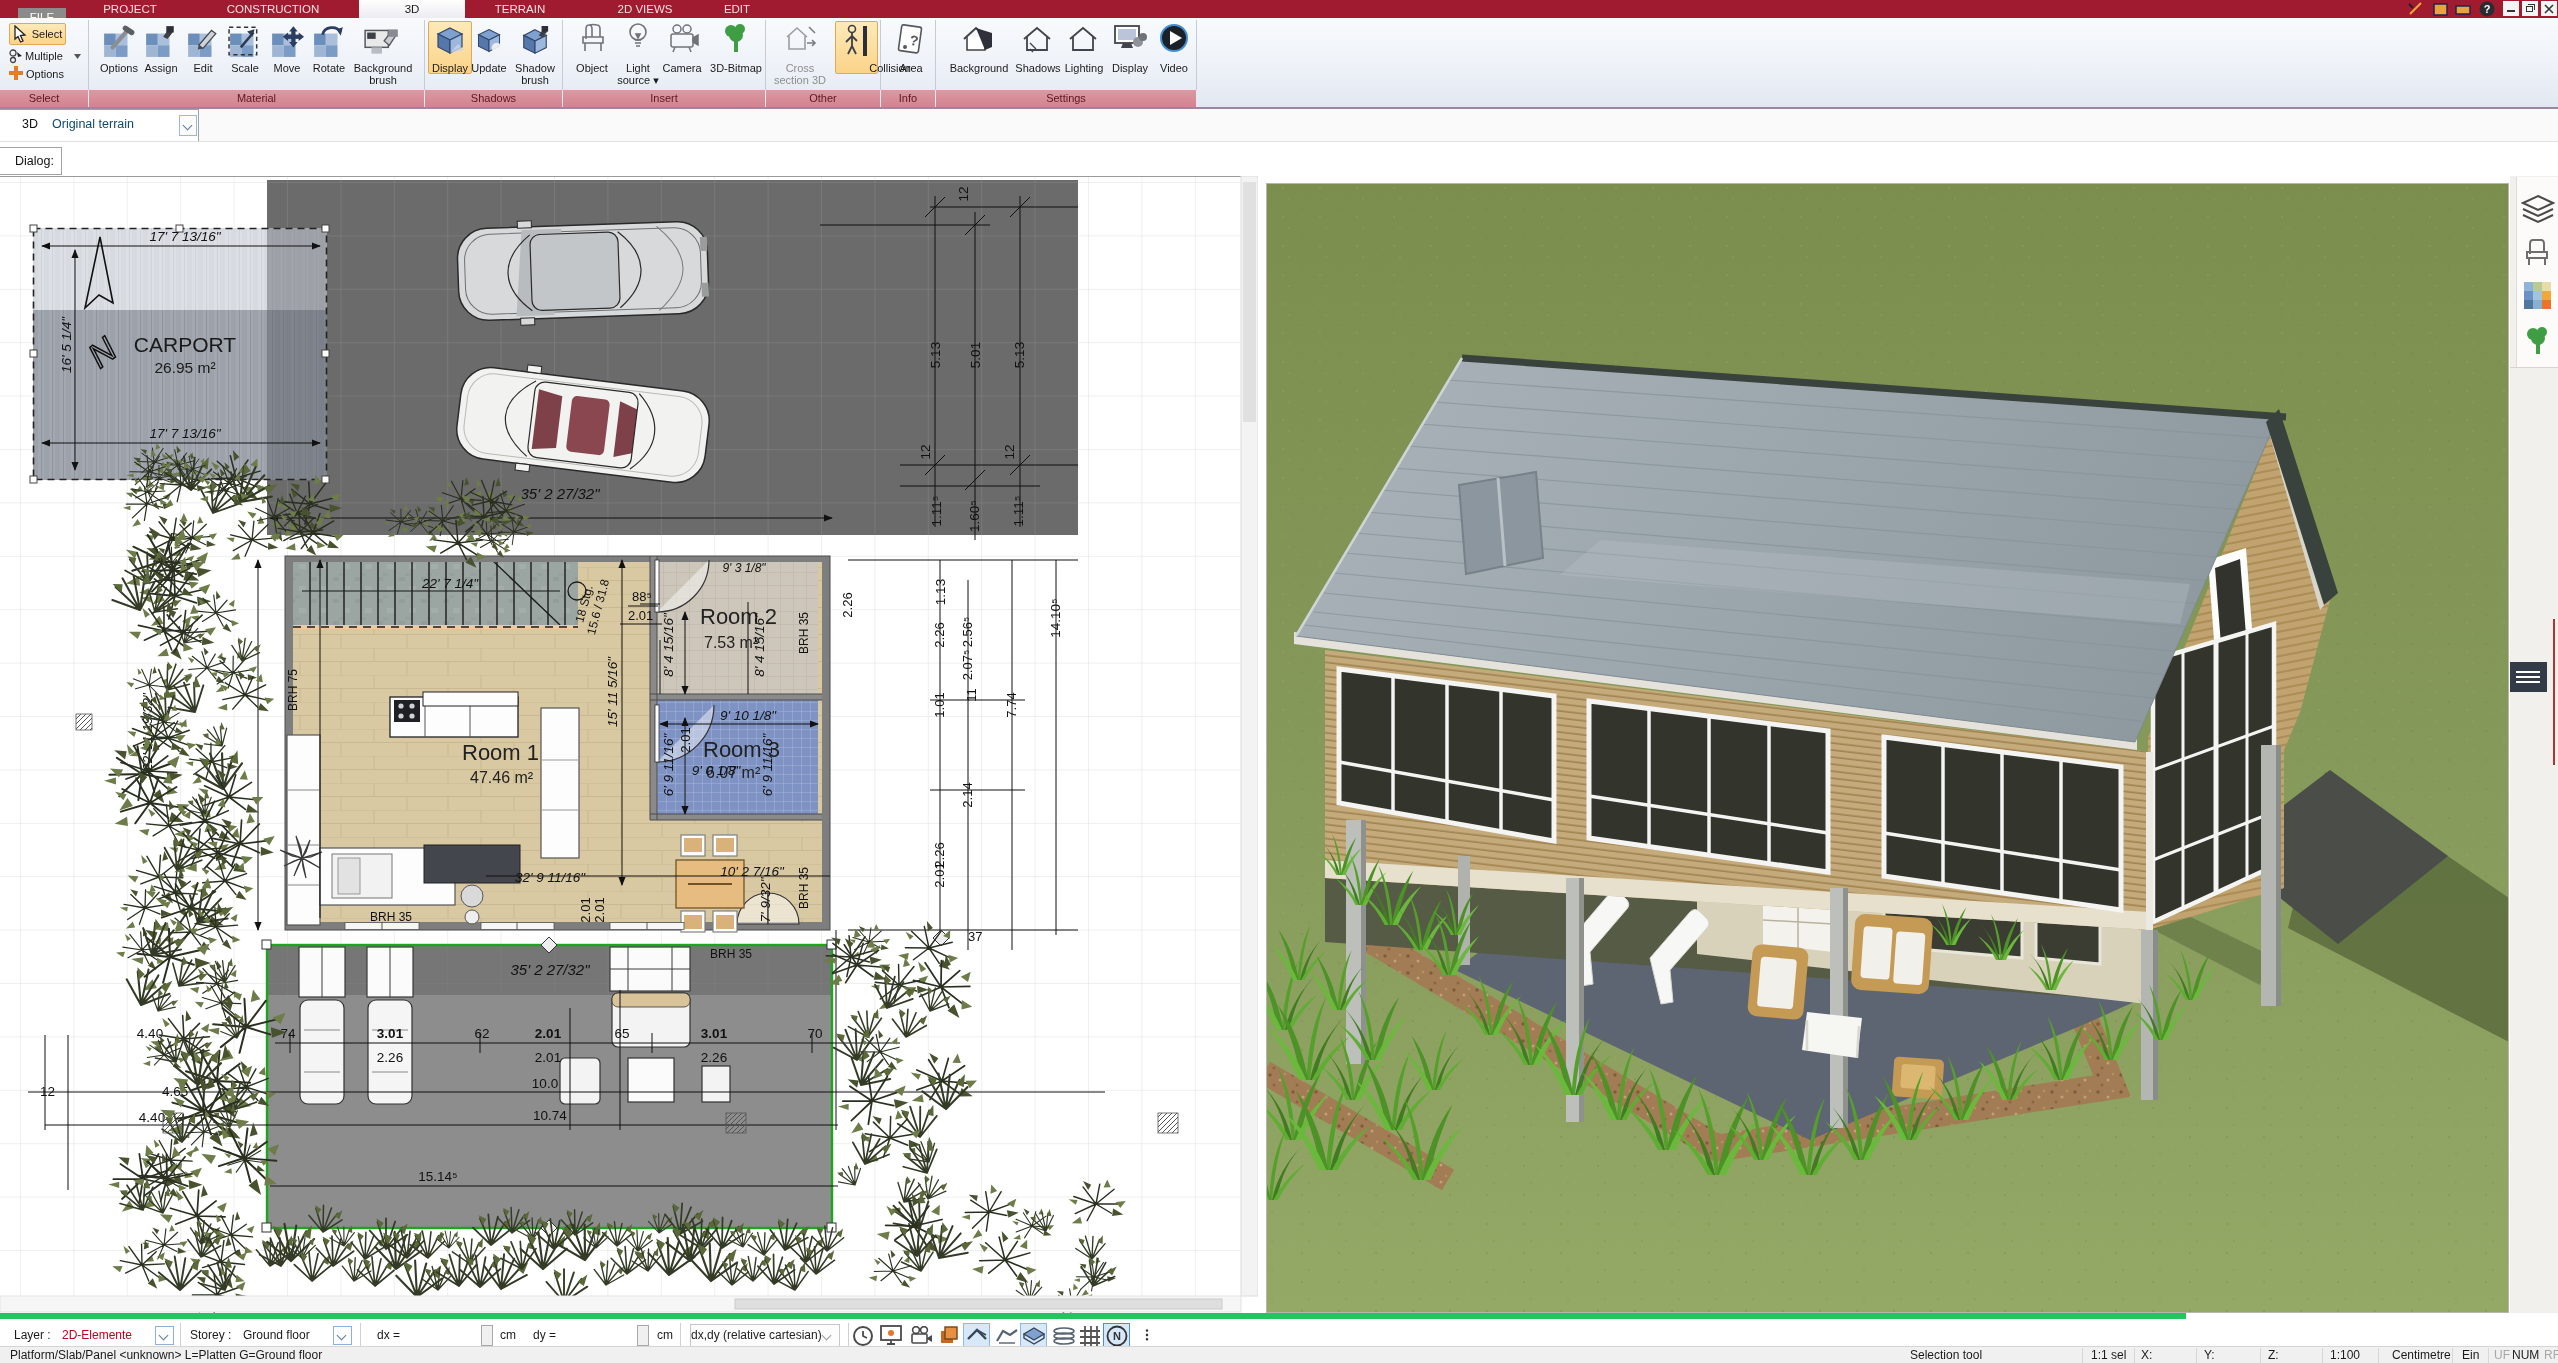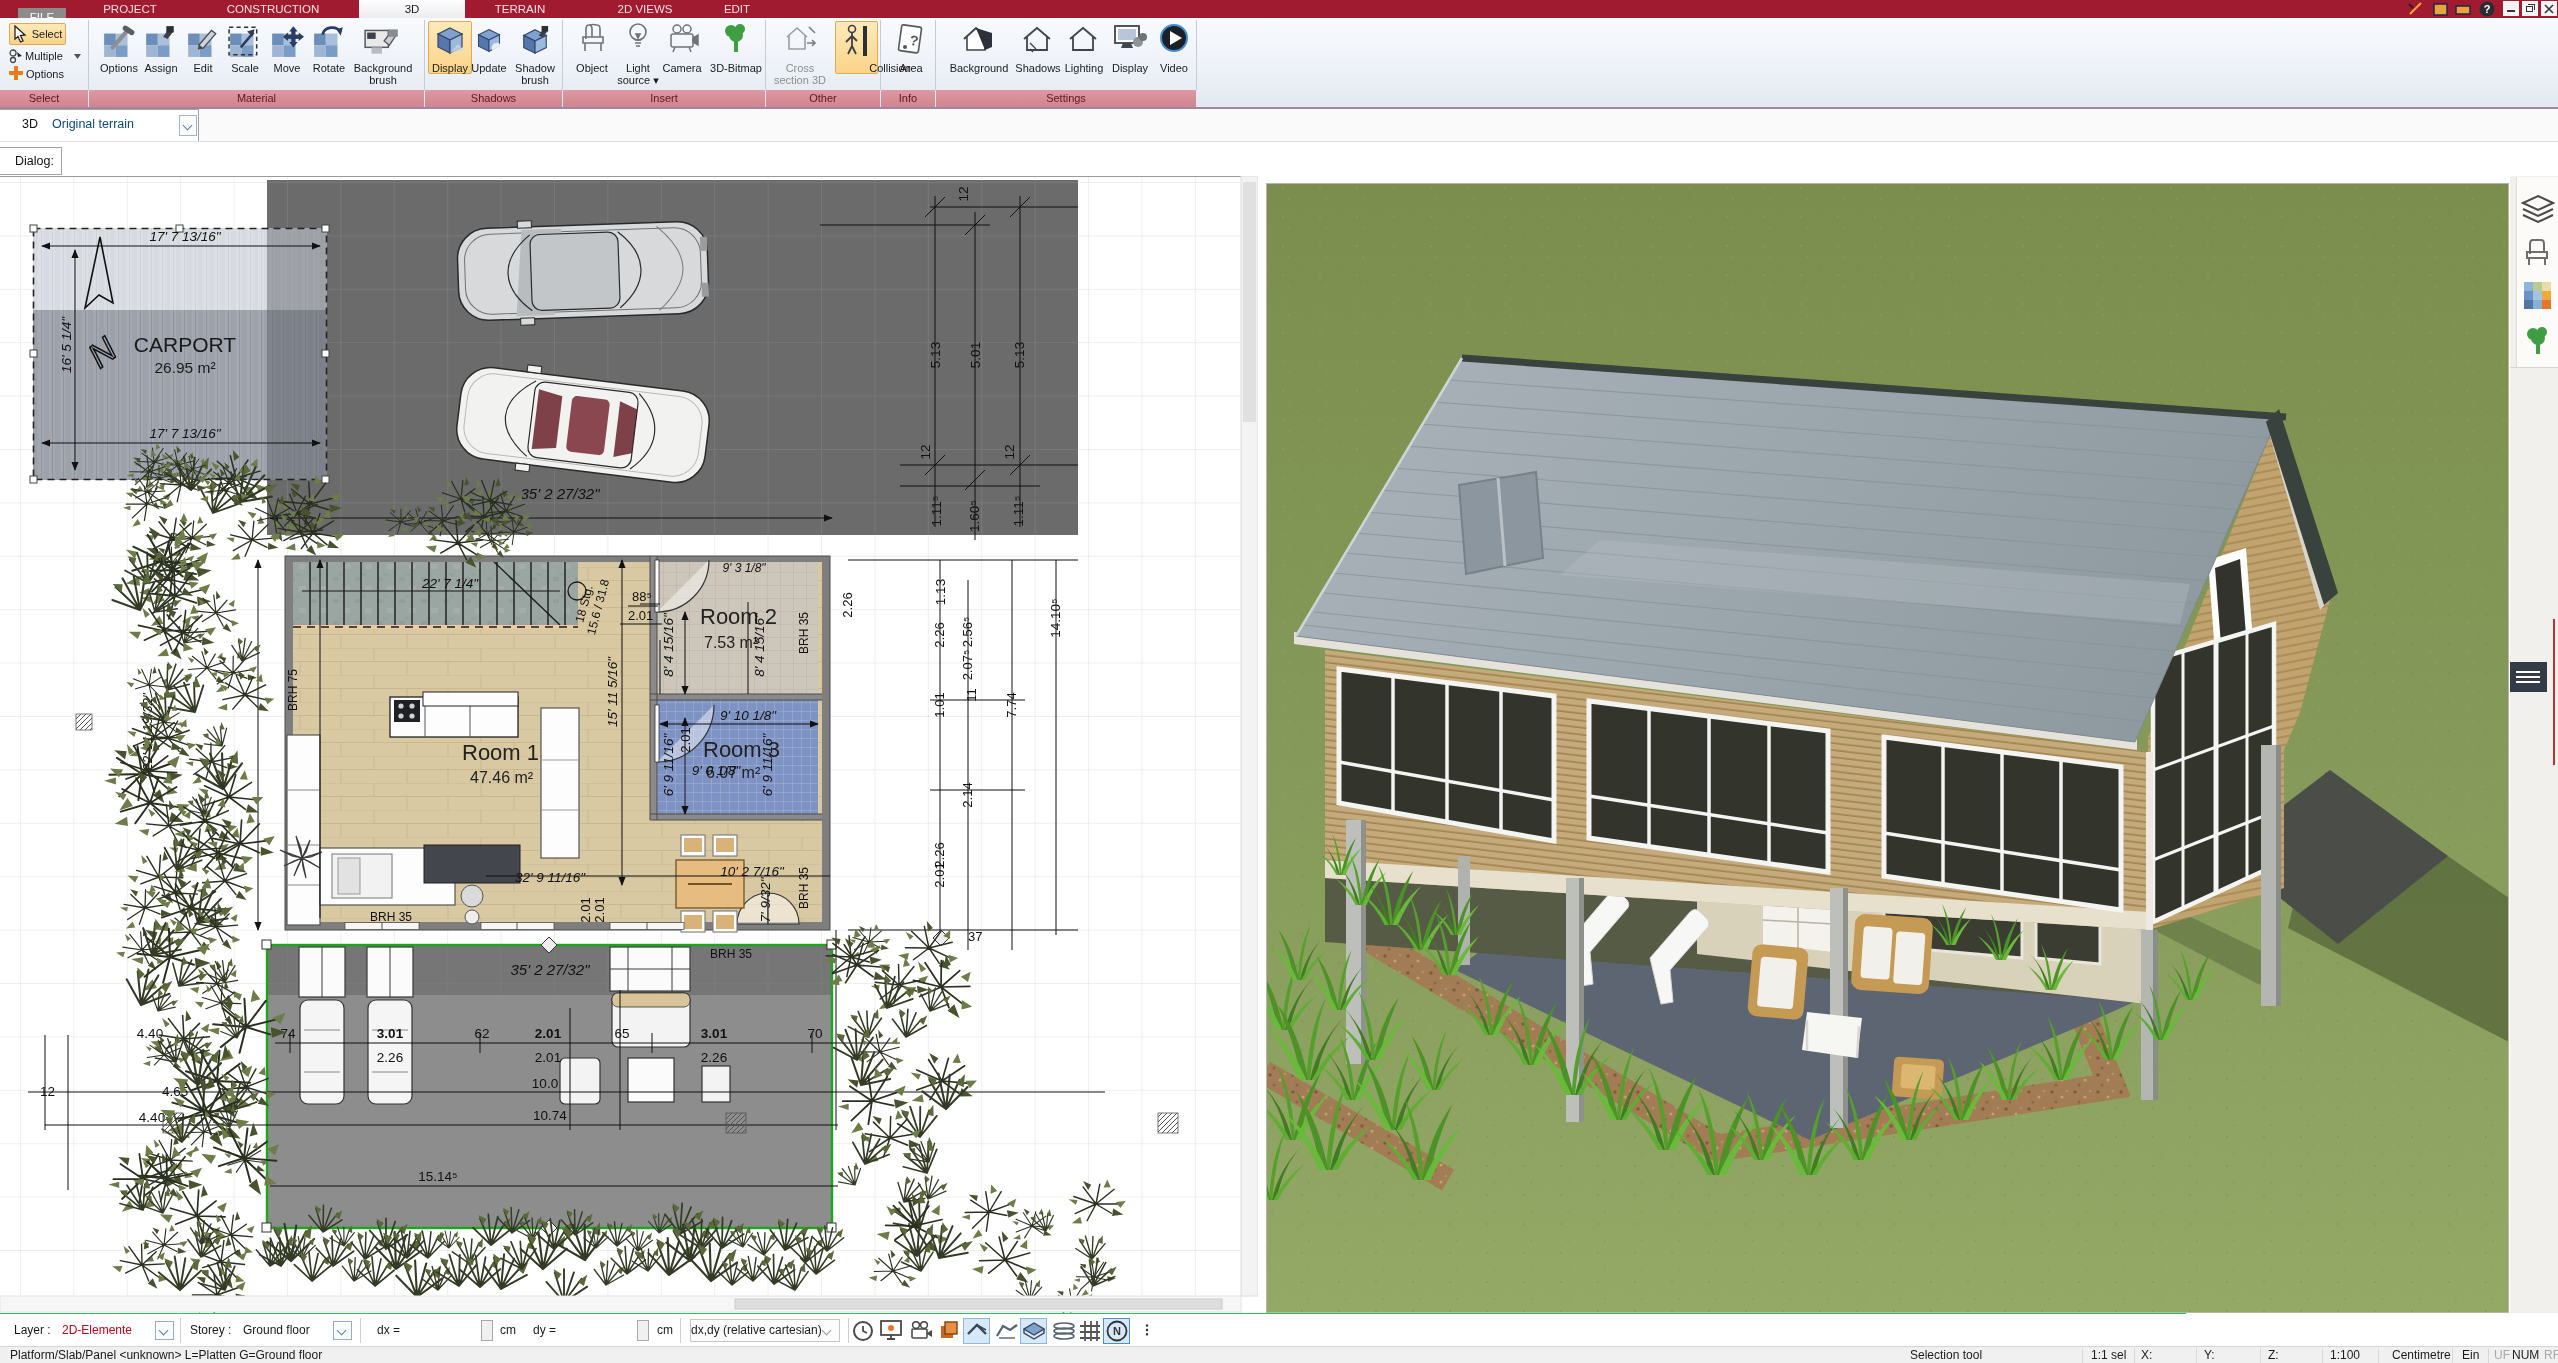--- a/index.html
+++ b/index.html
@@ -11,21 +11,21 @@
 #ribbon{position:absolute;left:0;top:18px;width:2558px;height:89px;background:linear-gradient(#f8fafd 0%,#eef2f8 55%,#e2e8f1 100%);}
 .gsep{position:absolute;top:2px;height:70px;width:1px;background:#c7cbd3;}
 .glabelbar{position:absolute;top:72px;height:17px;background:linear-gradient(#dd99a3,#d2838e);color:#5c1622;font-size:11px;text-align:center;line-height:17px;}
 .rlabel{position:absolute;font-size:11px;color:#1a1a1a;text-align:center;line-height:12px;}
 .orangebtn{position:absolute;background:linear-gradient(#fdeab8,#fbd389);border:1px solid #e0a953;border-radius:2px;}
 #row3d{position:absolute;left:0;top:109px;width:2558px;height:33px;background:#fafafa;}
 #rowdialog{position:absolute;left:0;top:142px;width:2558px;height:34px;background:#ffffff;}
 #plan2d{position:absolute;left:0;top:176px;}
 #view3d{position:absolute;left:1266px;top:183px;}
 #sidebar{position:absolute;left:2510px;top:176px;width:48px;height:1137px;background:#f2f0ed;}
-#btoolbar{position:absolute;left:0;top:1313px;width:2186px;height:33px;background:#ffffff;border-top:1px solid #22c55e;}
+#btoolbar{position:absolute;left:0;top:1313px;width:2186px;height:33px;background:#ffffff;border-top:6px solid #22c55e;}
 #statusbar{position:absolute;left:0;top:1346px;width:2558px;height:17px;background:#f0f0f0;border-top:1px solid #d5d5d5;font-size:12px;color:#1a1a1a;}
 .st{position:absolute;top:1px;line-height:15px;white-space:nowrap;}
 .ssep{position:absolute;top:1px;height:15px;width:1px;background:#d8d8d8;}
 .bt{position:absolute;font-size:12px;color:#1a1a1a;line-height:32px;white-space:nowrap;}
 .vsep{position:absolute;top:4px;height:25px;width:1px;background:#d0d0d0;}
 .inbox{position:absolute;top:6px;height:21px;background:#84cc16;border:1px solid #a8a8a8;font-size:11px;color:#333;text-align:center;line-height:19px;margin-top:48px;}
 .ddbox{position:absolute;top:7px;width:19px;height:19px;background:#fdfdfd;border:1px solid #8fb0d6;}
 .chev{position:absolute;width:7px;height:7px;border-right:1.5px solid #5a7da5;border-bottom:1.5px solid #5a7da5;transform:rotate(45deg);}
 </style>
 </head>

